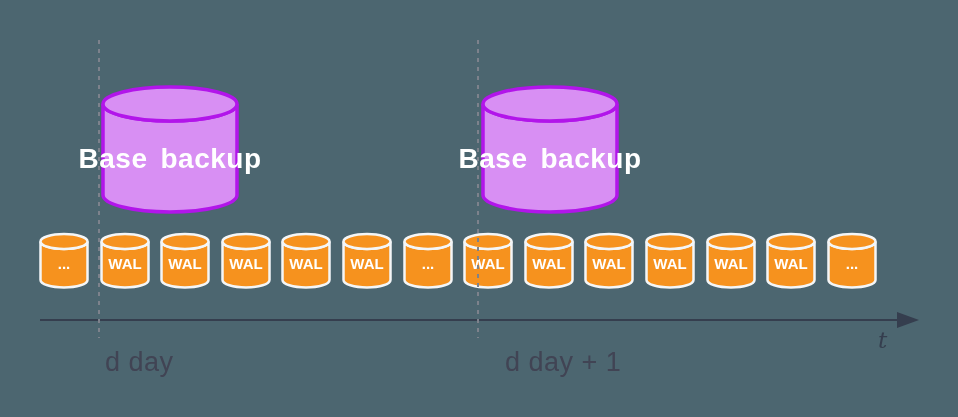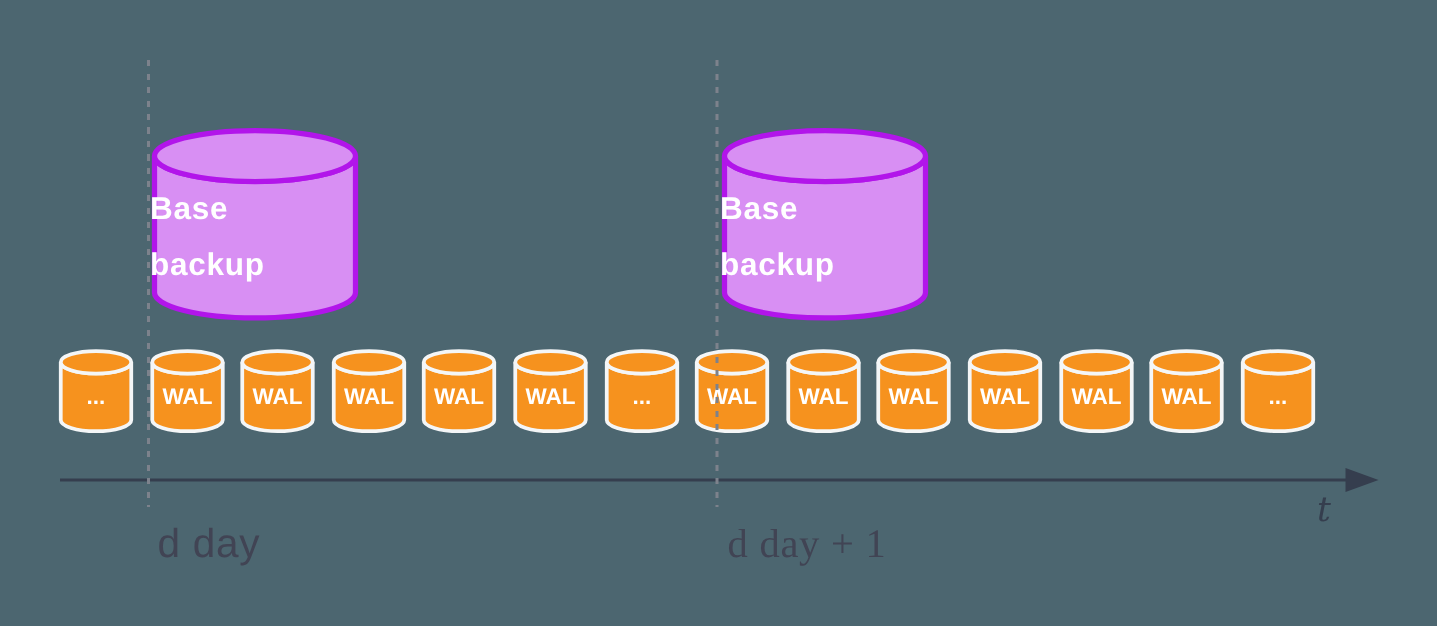--- a/index.html
+++ b/index.html
@@ -37,25 +37,25 @@
     height: 135px;
     z-index: 4;
   }
   .base-backup.b1 { left: 100px; }
   .base-backup.b2 { left: 480px; }
   .base-backup svg { position: absolute; inset: 0; overflow: visible; }
   .backup-body { fill: var(--backup-fill); stroke: var(--backup-stroke); stroke-width: 3.5; }
   .backup-top  { fill: var(--backup-fill); stroke: var(--backup-stroke); stroke-width: 3.5; }
   .base-label {
     position: absolute; inset: 0;
-    display: flex; flex-direction: column;
-    align-items: flex-start; justify-content: center;
+    display: flex; 
+    align-items: center; justify-content: center;
     gap: 13px; padding-top: 16px;
     color: var(--backup-text);
-    font-size: 21px; font-weight: bold; letter-spacing: 0.5px;
+    font-size: 28px; font-weight: bold; letter-spacing: 0.5px;
   }
 
   
   .wal-row {
     position: absolute;
     left: 38px; top: 232px;
     width: 840px; height: 58px;
     display: flex;
     justify-content: space-between;
     z-index: 2;
@@ -101,21 +101,21 @@
   
   .day-label {
     position: absolute;
     top: 347px;
     color: var(--marker-text);
     font-size: 27px;
     letter-spacing: 0.5px;
     z-index: 3;
   }
   .day-label.d1 { left: 105px; }
-  .day-label.d2 { left: 485px; font-family: Liberation Serif, serif; }
+  .day-label.d2 { left: 505px; }
 </style>
 </head>
 <body>
 
 <div class="canvas">
 
   <div class="marker-line m1"></div>
   <div class="marker-line m2"></div>
 
   <div class="base-backup b1">

